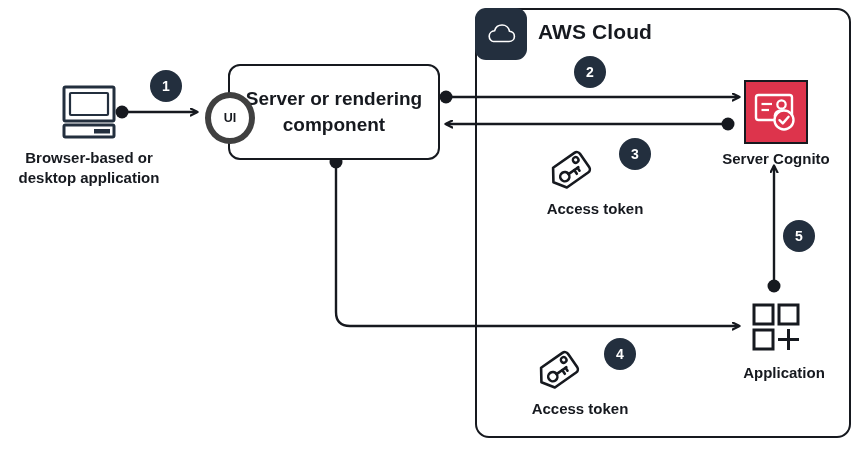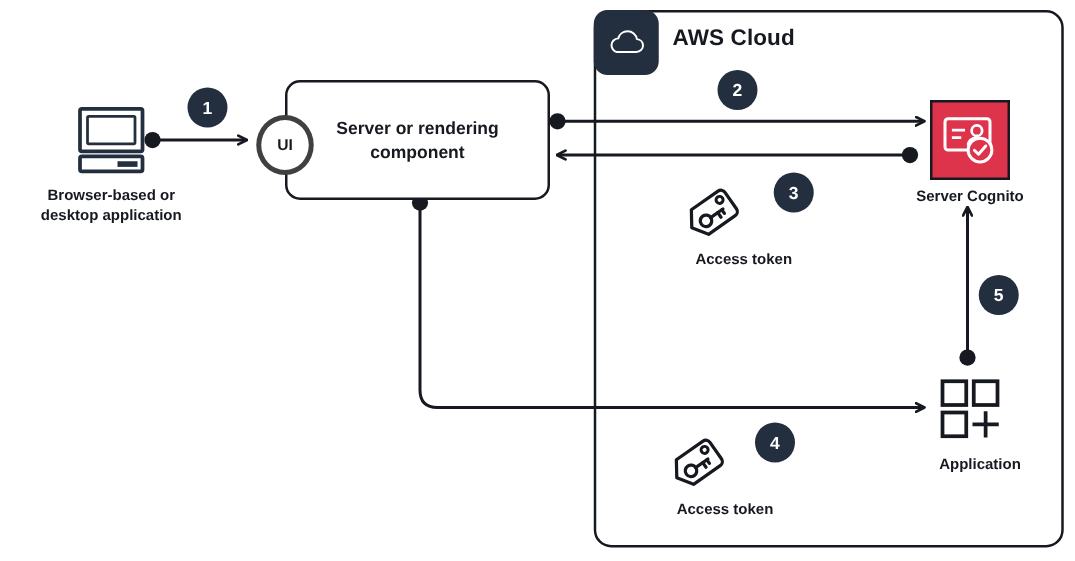--- a/index.html
+++ b/index.html
@@ -36,21 +36,21 @@
     height: 52px;
     background: #232f3e;
     border-radius: 11px;
     display: flex;
     align-items: center;
     justify-content: center;
   }
   #aws-cloud-title {
     left: 538px;
     top: 20px;
-    font-size: 18px;
+    font-size: 21px;
     font-weight: bold;
     color: #16191f;
     letter-spacing: .1px;
     white-space: nowrap;
   }
 
   
   #server-box {
     left: 228px;
     top: 64px;
@@ -58,49 +58,49 @@
     height: 96px;
     border: 2.5px solid #16191f;
     border-radius: 12px;
     box-sizing: border-box;
     background: #ffffff;
     display: flex;
     align-items: center;
     justify-content: center;
   }
   #server-box-label {
-    font-size: 14px;
+    font-size: 19px;
     font-weight: bold;
     color: #16191f;
     text-align: center;
     line-height: 1.35;
     width: 180px;
   }
   #ui-node {
     left: 205px;
     top: 92px;
     width: 38px;
     height: 40px;
-    border: 4px solid #404040;
+    border: 6px solid #404040;
     border-radius: 50%;
     background: #ffffff;
     display: flex;
     align-items: center;
     justify-content: center;
     z-index: 5;
   }
   #ui-node-label {
     font-size: 12.5px;
     font-weight: bold;
     color: #16191f;
   }
 
   
   .node-label {
-    font-size: 12px;
+    font-size: 15px;
     font-weight: bold;
     color: #16191f;
     text-align: center;
     line-height: 1.35;
     white-space: pre-line;
   }
 
   
   .step-badge {
     width: 32px;

